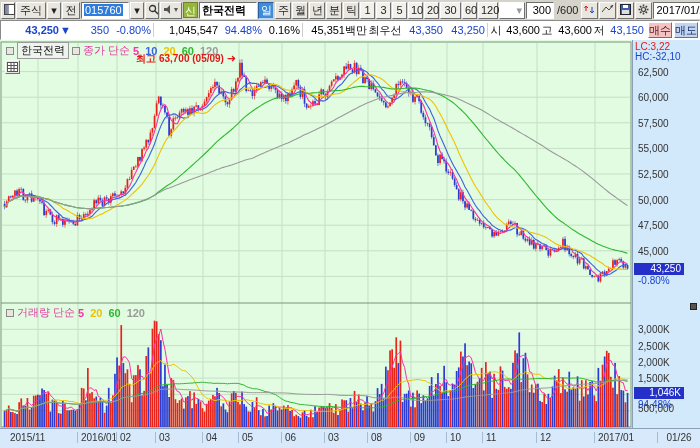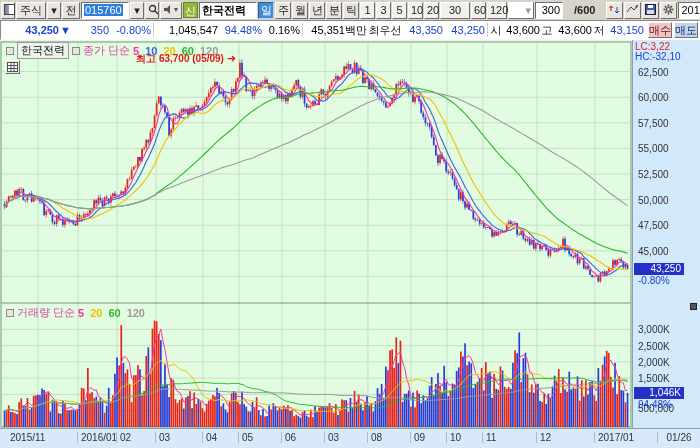--- a/index.html
+++ b/index.html
@@ -11,21 +11,21 @@
   .btn { height:17px; border:1px solid; border-color:#fdfdfd #6f6f6f #6f6f6f #fdfdfd; background:#e9e6df;
          font-size:11px; line-height:14px; text-align:center; color:#222; cursor:pointer; flex:0 0 auto; padding:0 2px; }
   .btn.sel { background:#3f8cdc; color:#fff; border-color:#2a5f9e #bcd6f2 #bcd6f2 #2a5f9e; }
   .tinybtn { width:14px; }
   .sunken { height:17px; border:1px solid; border-color:#6f6f6f #fdfdfd #fdfdfd #6f6f6f; background:#fff;
             line-height:15px; padding:0 2px; flex:0 0 auto; }
   .codehl { background:#2e7cdc; color:#fff; padding:0 1px; }
   .badge-new { width:15px; height:16px; background:#96b53c; color:#fff; text-align:center; line-height:16px; flex:0 0 auto; border:1px solid #6d8526;}
   .icon-btn svg { display:block; margin:1px auto; }
   #stock-name { font-weight:bold; width:58px; }
-  #bars-total { padding:0 10px; color:#222; flex:0 0 auto;font-weight:bold;}
+  #bars-total { padding:0 2px; color:#222; flex:0 0 auto;}
   #date-field { width:62px; display:flex; align-items:center; justify-content:space-between; }
 
   
   #quotebar { height:20px; background:#fff; border:1px solid; border-color:#8a8a8a #fdfdfd #fdfdfd #8a8a8a;
               display:flex; align-items:center; font-size:11px; }
   #quotebar .cell { text-align:right; flex:0 0 auto; white-space:nowrap; }
   #quotebar .lab { color:#111; text-align:center; }
   .blue { color:#1a44cc; }
   .sep { width:1px; height:14px; background:#cfcfcf; margin:0 2px; flex:0 0 auto;}
   .trade-btn { height:16px; line-height:14px; width:24px; text-align:center; border:1px solid; font-size:11px;
@@ -106,21 +106,21 @@
       <div class="btn" style="width: 16px;">년</div>
       <div class="btn" style="width: 16px;">분</div>
       <div class="btn" style="width: 16px;">틱</div>
     </div>
   <div id="interval-group" style="display:flex; gap:1px;">
       <div class="btn" style="width: 15px; background: rgb(242, 240, 234);">1</div>
       <div class="btn" style="width: 15px; background: rgb(242, 240, 234);">3</div>
       <div class="btn" style="width: 15px; background: rgb(242, 240, 234);">5</div>
       <div class="btn" style="width: 15px; background: rgb(242, 240, 234);">10</div>
       <div class="btn" style="width: 15px; background: rgb(242, 240, 234);">20</div>
-      <div class="btn" style="width: 30px; background: rgb(242, 240, 234);">30</div>
+      <div class="btn" style="width: 21px; background: rgb(242, 240, 234);">30</div>
       <div class="btn" style="width: 15px; background: rgb(242, 240, 234);">60</div>
       <div class="btn" style="width: 20px; background: rgb(242, 240, 234);">120</div>
     </div>
   <div class="btn" style="width:26px; text-align:right; background:#fff;"><span style="color:#999">▾</span></div>
   <div class="sunken" style="width:28px; text-align:right;">300</div>
   <div id="bars-total">/600</div>
   <div class="btn tinybtn icon-btn" style="width:17px">
       <svg width="12" height="11">
         <path d="M2 7 L2 2 L4 4 M2 2 L0.5 4" stroke="#d01818" fill="none"></path>
         <path d="M8 3 L8 9 L10 7 M8 9 L6 7" stroke="#1a44cc" fill="none"></path>

